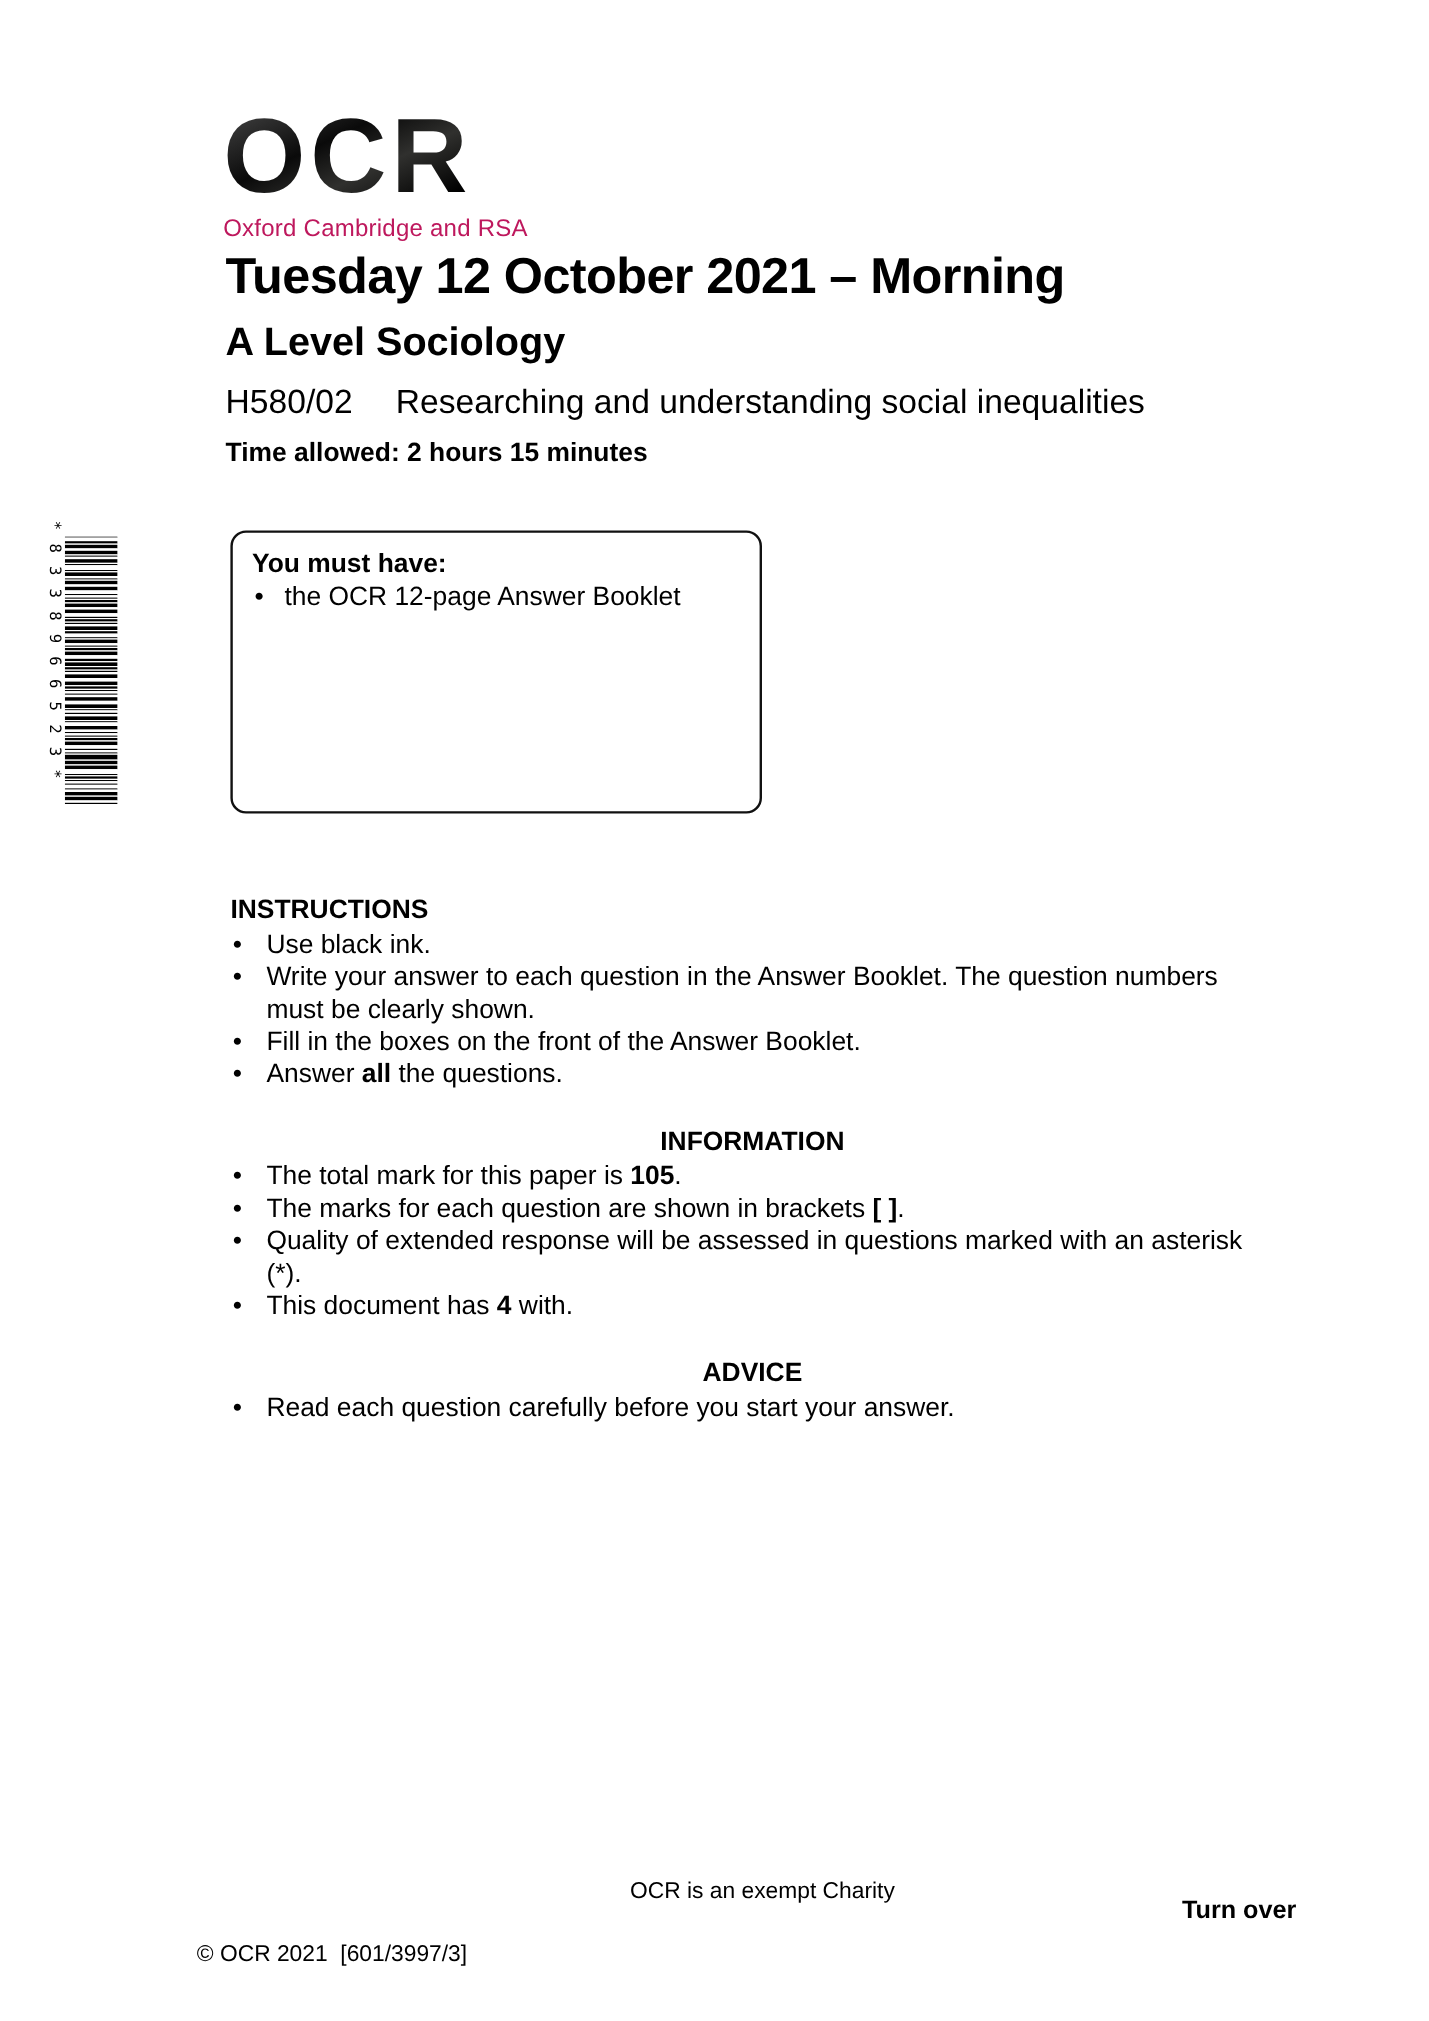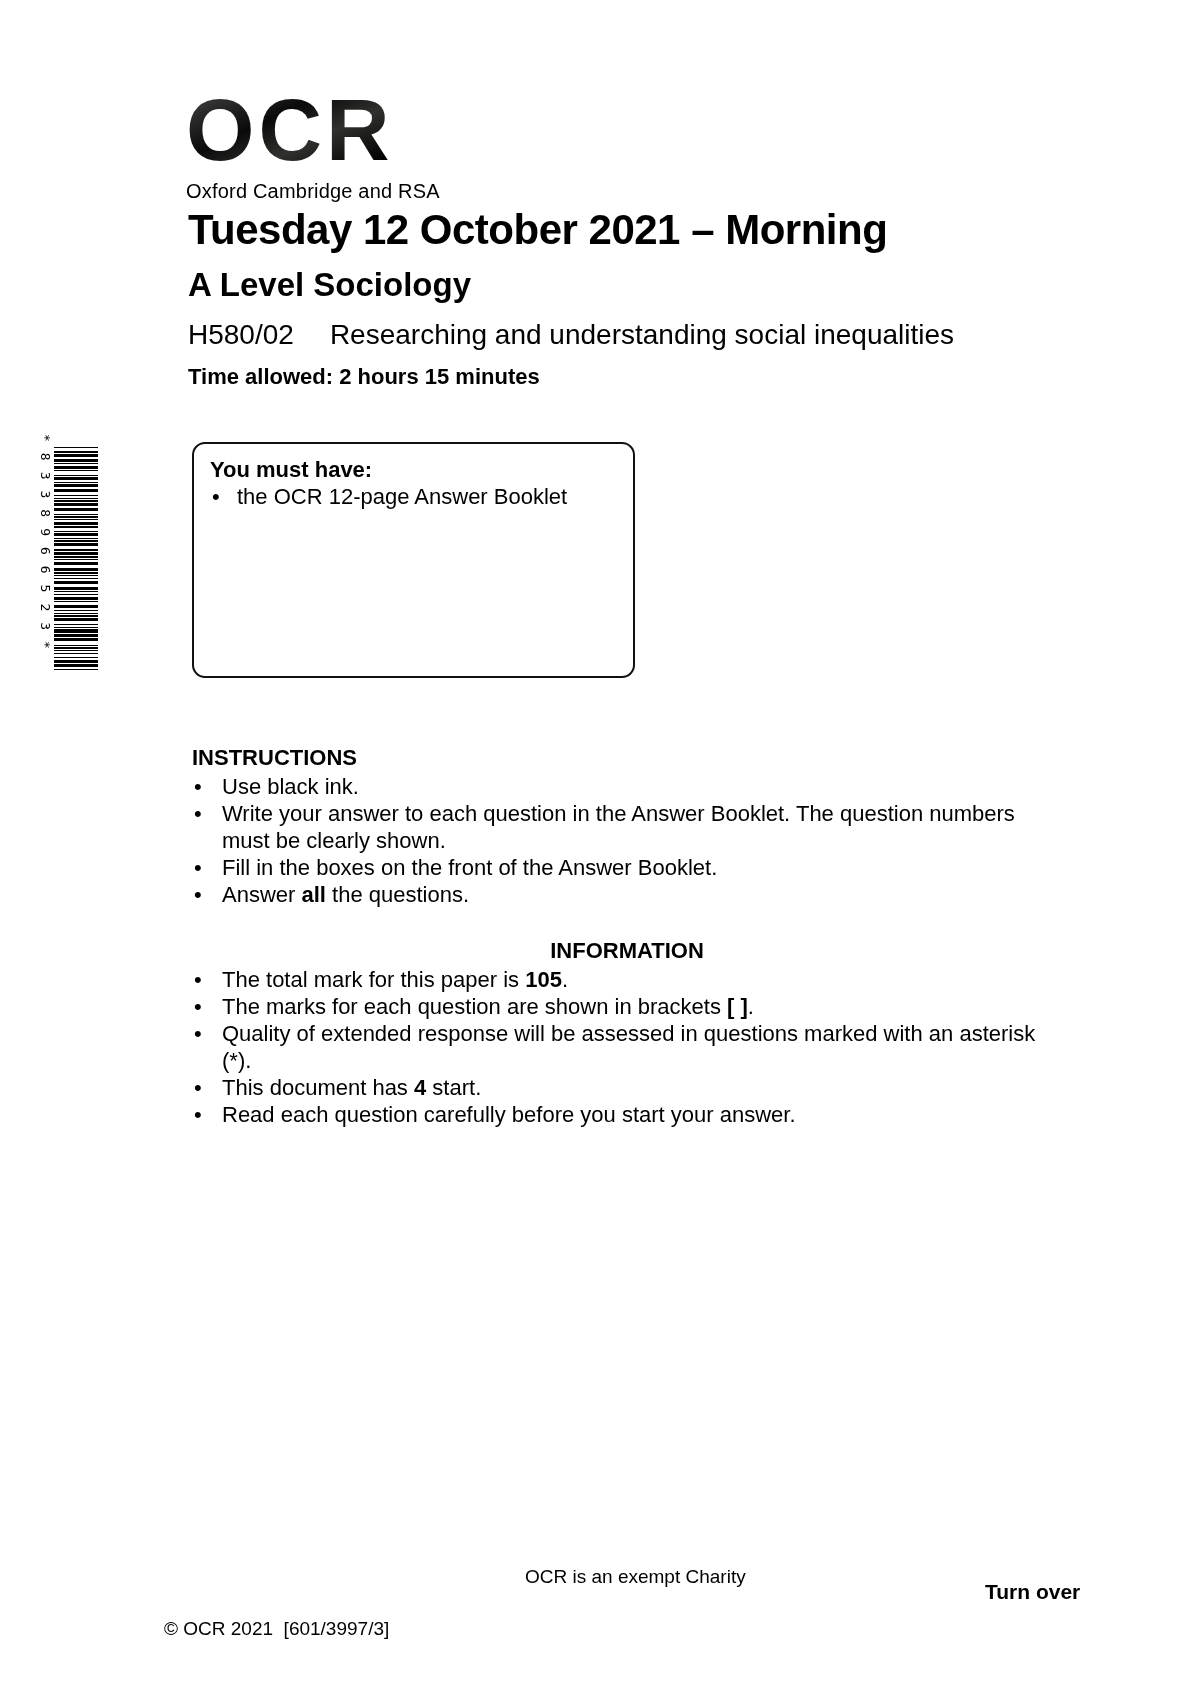--- a/index.html
+++ b/index.html
@@ -11,21 +11,21 @@
   }
   .page { position: absolute; inset: 0; background: #fff; padding-left: 16px; }
 
   
   .logo { position: absolute; left: 186px; top: 86px; }
   .logo-text {
     font-size: 88px; font-weight: 900; line-height: 1; letter-spacing: 4px;
     background: linear-gradient(155deg, #4a4a4a 0%, #0a0a0a 35%, #30302e 55%, #000 80%);
     -webkit-background-clip: text; background-clip: text; color: transparent;
   }
-  .logo-sub { font-size: 20px; color: #000000; margin-top: 6px; letter-spacing: 0.2px; }
+  .logo-sub { font-size: 20px; color: #be185d; margin-top: 6px; letter-spacing: 0.2px; }
 
   
   .date-title { position: absolute; left: 188px; top: 206px; font-size: 42px; font-weight: bold; letter-spacing: -0.5px; }
   .qualification { position: absolute; left: 188px; top: 266px; font-size: 33px; font-weight: bold; }
   .paper-line { position: absolute; left: 188px; top: 319px; font-size: 28px; }
   .paper-code { font-weight: normal; margin-right: 36px; }
   .time-allowed { position: absolute; left: 188px; top: 364px; font-size: 22px; font-weight: bold; }
 
   
   .barcode { position: absolute; left: 36px; top: 434px; width: 70px; height: 260px; }
@@ -224,22 +224,23 @@
         <li class="bullet-item"><span class="bullet-marker">•</span><span class="bullet-text"><span>Use black ink.</span></span></li>
         <li class="bullet-item"><span class="bullet-marker">•</span><span class="bullet-text"><span>Write your answer to each question in the Answer Booklet. The question numbers must be clearly shown.</span></span></li>
         <li class="bullet-item"><span class="bullet-marker">•</span><span class="bullet-text"><span>Fill in the boxes on the front of the Answer Booklet.</span></span></li>
         <li class="bullet-item"><span class="bullet-marker">•</span><span class="bullet-text"><span>Answer </span><strong>all</strong><span> the questions.</span></span></li>
       </ul>
       <div class="section-heading">INFORMATION</div>
       <ul class="bullet-list">
         <li class="bullet-item"><span class="bullet-marker">•</span><span class="bullet-text"><span>The total mark for this paper is </span><strong>105</strong><span>.</span></span></li>
         <li class="bullet-item"><span class="bullet-marker">•</span><span class="bullet-text"><span>The marks for each question are shown in brackets </span><strong>[ ]</strong><span>.</span></span></li>
         <li class="bullet-item"><span class="bullet-marker">•</span><span class="bullet-text"><span>Quality of extended response will be assessed in questions marked with an asterisk (*).</span></span></li>
-        <li class="bullet-item"><span class="bullet-marker">•</span><span class="bullet-text"><span>This document has </span><strong>4</strong><span> start.</span></span></li>
+        <li class="bullet-item"><span class="bullet-marker">•</span><span class="bullet-text"><span>This document has </span><strong>4</strong><span> with.</span></span></li>
       </ul>
+      <div class="section-heading">ADVICE</div>
       <ul class="bullet-list">
         <li class="bullet-item"><span class="bullet-marker">•</span><span class="bullet-text"><span>Read each question carefully before you start your answer.</span></span></li>
       </ul>
     </div>
 
   <div class="footer-left">
     <div>© OCR 2021  [601/3997/3]</div>
     
   </div>
   <div class="footer-charity">OCR is an exempt Charity</div>

